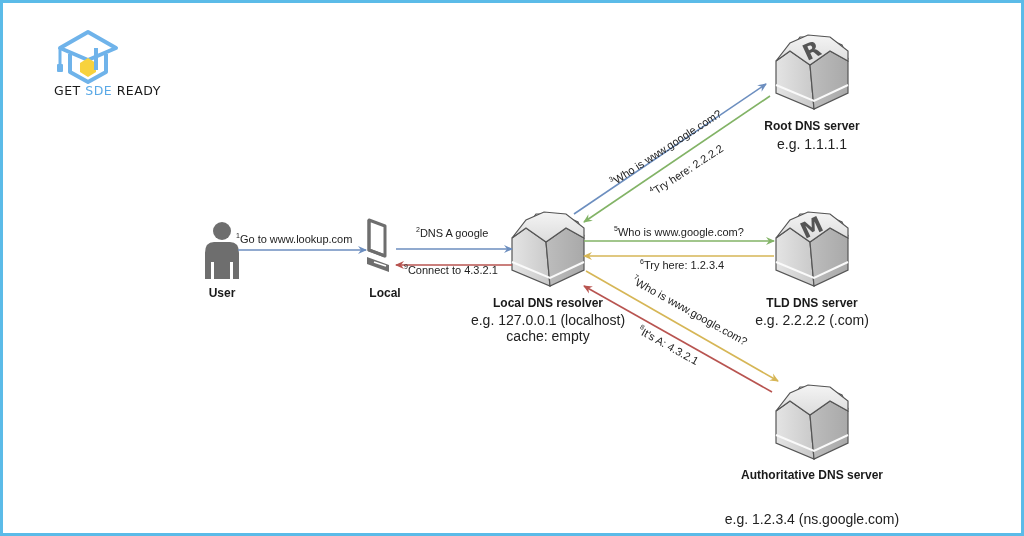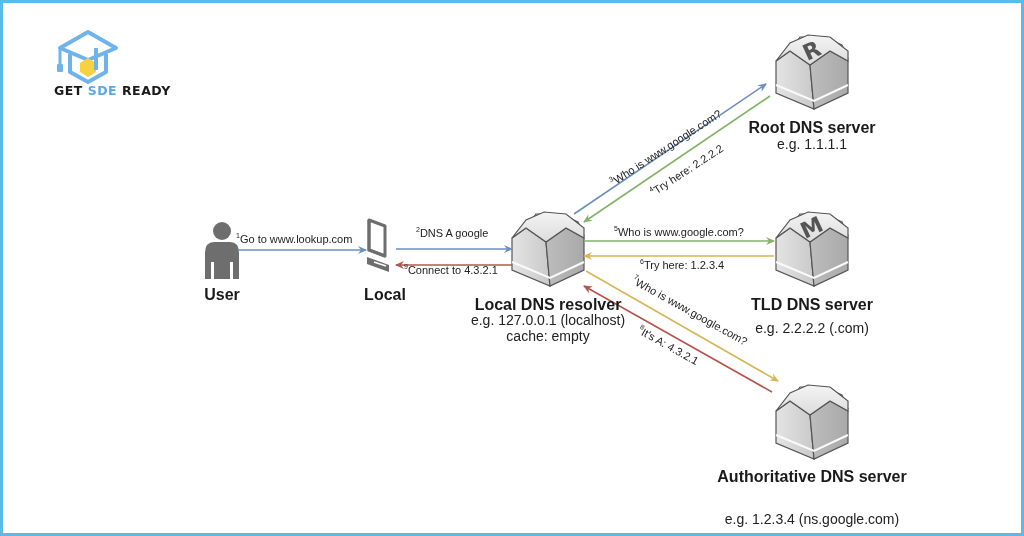--- a/index.html
+++ b/index.html
@@ -1,20 +1,20 @@
 <!DOCTYPE html>
 <html><head>
 <meta charset="utf-8">
 <style>
   html,body{margin:0;padding:0;background:#fff;}
   body{width:1024px;height:536px;overflow:hidden;position:relative;font-family:"Liberation Sans",sans-serif;}
   .frame{position:absolute;left:0;top:0;width:1018px;height:530px;border:3px solid #5bbbe8;box-sizing:content-box;}
-  .logo-text{position:absolute;left:54px;top:83px;font-weight:bold;font-size:12.5px;letter-spacing:0.5px;color:#1a1a1a;font-family:"DejaVu Sans",sans-serif;white-space:nowrap;}
+  .logo-text{position:absolute;left:54px;top:83px;font-weight:normal;font-size:12.5px;letter-spacing:0.5px;color:#1a1a1a;font-family:"DejaVu Sans",sans-serif;white-space:nowrap;}
   .logo-text .acc{color:#5aa9e6;}
-  .node-title{position:absolute;font-weight:bold;font-size:16px;color:#1a1a1a;text-align:center;white-space:nowrap;transform:translateX(-50%);}
+  .node-title{position:absolute;font-weight:bold;font-size:12px;color:#1a1a1a;text-align:center;white-space:nowrap;transform:translateX(-50%);}
   .node-sub{position:absolute;font-size:14px;color:#222;text-align:center;white-space:nowrap;transform:translateX(-50%);line-height:16px;}
   .lbl{position:absolute;font-size:11px;color:#222;white-space:nowrap;transform-origin:0 0;}
   .lbl sup{font-size:7px;vertical-align:top;position:relative;top:-1px;}
   svg{position:absolute;left:0;top:0;}
 </style>
 </head>
 <body>
 
 <div class="frame"></div>
 
@@ -119,21 +119,21 @@
 <div class="node-title" style="left:385px;top:286px;">Local</div>
 
 <div class="node-title" style="left:548px;top:296px;text-align:right;">Local DNS resolver</div>
 <div class="node-sub" style="left:548px;top:312px;">e.g. 127.0.0.1 (localhost)</div>
 <div class="node-sub" style="left:548px;top:328px;">cache: empty</div>
 
 <div class="node-title" style="left:812px;top:119px;">Root DNS server</div>
 <div class="node-sub" style="left:812px;top:136px;">e.g. 1.1.1.1</div>
 
 <div class="node-title" style="left:812px;top:296px;">TLD DNS server</div>
-<div class="node-sub" style="left:812px;top:312px;margin-top:8px;">e.g. 2.2.2.2 (.com)</div>
+<div class="node-sub" style="left:812px;top:312px;">e.g. 2.2.2.2 (.com)</div>
 
 <div class="node-title" style="left:812px;top:468px;">Authoritative DNS server</div>
 <div class="node-sub" style="left:812px;top:463px;margin-top:48px;">e.g. 1.2.3.4 (ns.google.com)</div>
 
 <div class="lbl" style="left:236px;top:233px;"><sup>1</sup><span>Go to www.lookup.com</span></div>
 <div class="lbl" style="left:416px;top:227px;"><sup>2</sup><span>DNS A google</span></div>
 <div class="lbl" style="left:608px;top:178px;transform:rotate(-33deg);"><sup>3</sup><span>Who is www.google.com?</span></div>
 <div class="lbl" style="left:648px;top:188px;transform:rotate(-33deg);"><sup>4</sup><span>Try here: 2.2.2.2</span></div>
 <div class="lbl" style="left:614px;top:226px;"><sup>5</sup><span>Who is www.google.com?</span></div>
 <div class="lbl" style="left:640px;top:259px;"><sup>6</sup><span>Try here: 1.2.3.4</span></div>

